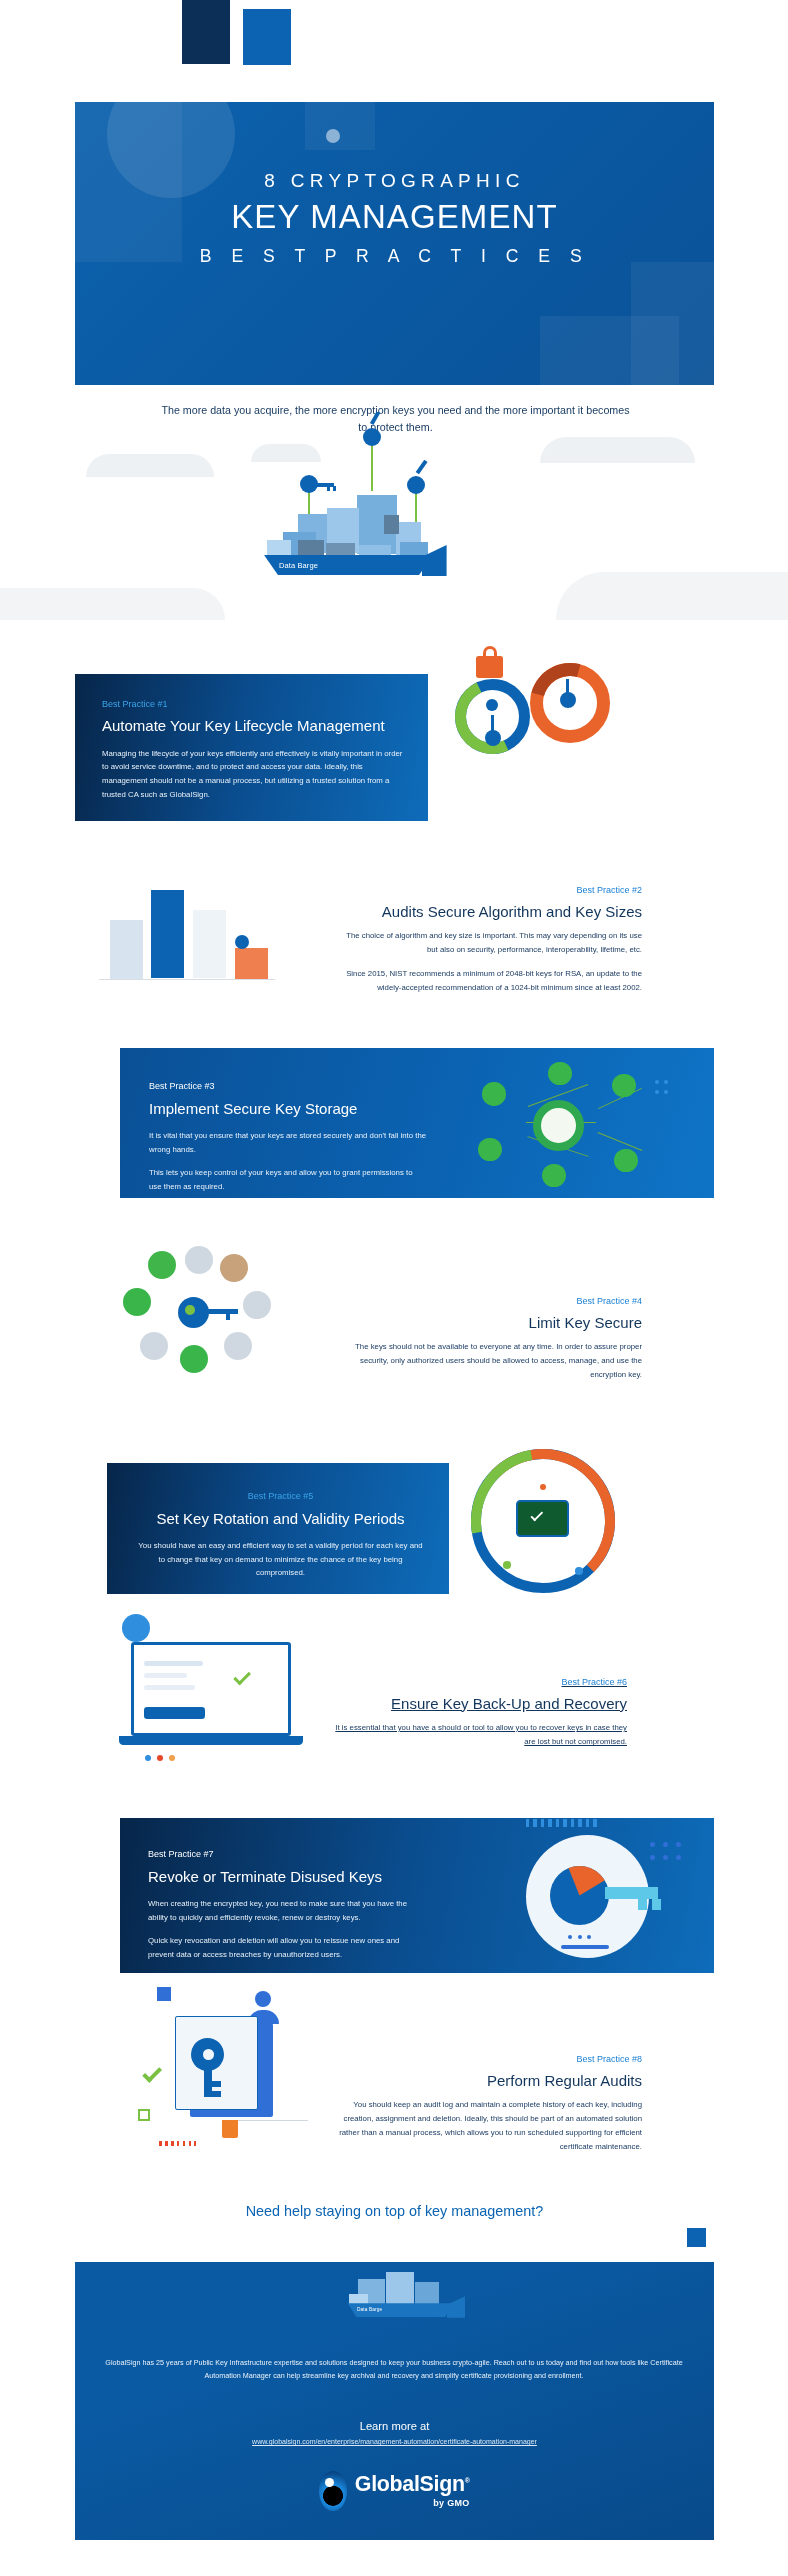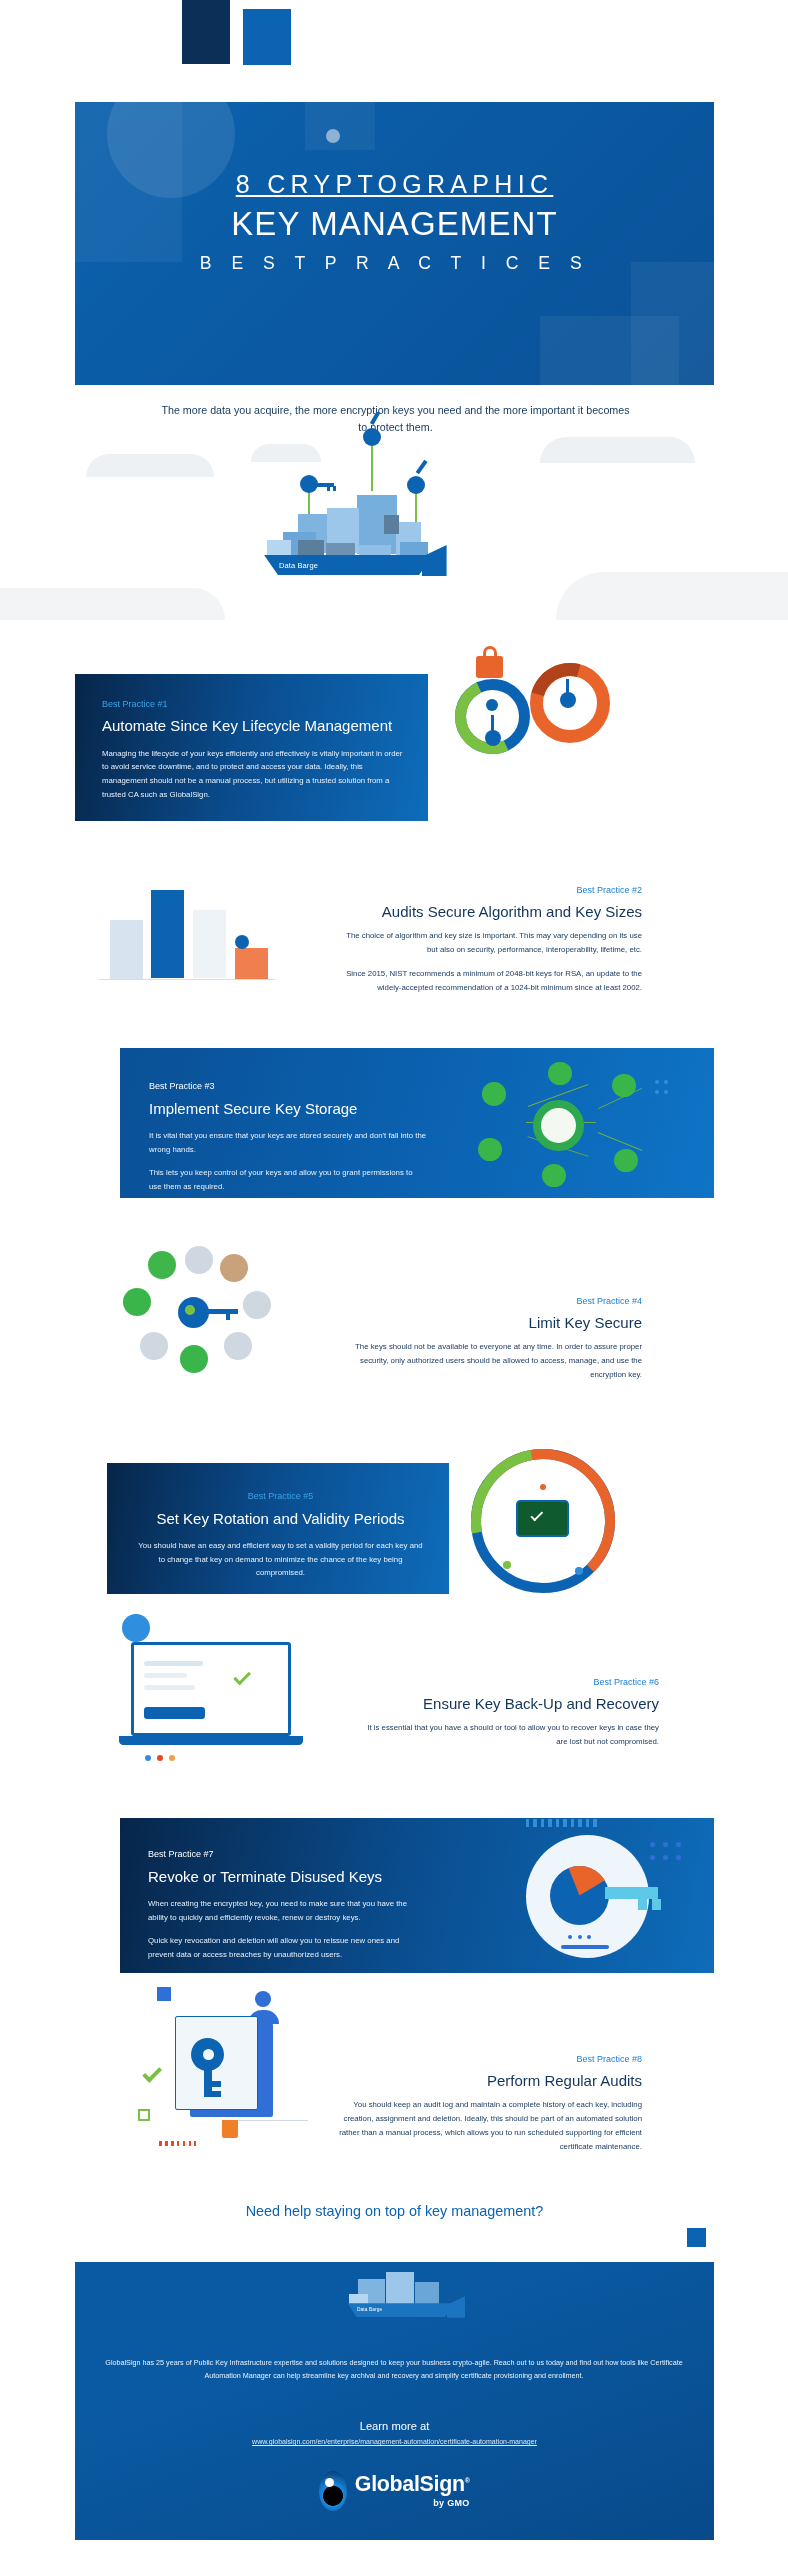--- a/index.html
+++ b/index.html
@@ -19,23 +19,22 @@
   
   .hero{
     position:absolute;left:75px;top:102px;width:639px;height:283px;
     background:linear-gradient(135deg,#0d62ae 0%,#0a5aa3 45%,#0a5298 100%);
     overflow:hidden;
   }
   .hero .h-blob{position:absolute;border-radius:50%/50%;opacity:.10;background:#ffffff}
   .hero .h-rect{position:absolute;background:rgba(255,255,255,.055)}
   .hero-inner{position:relative;z-index:3;text-align:center;padding-top:68px}
   .hero-l1{
-    color:#fff;font-size:25px;letter-spacing:5.3px;font-weight:400;
+    color:#fff;font-size:19px;letter-spacing:5.3px;font-weight:400;
     font-family:"Liberation Sans", sans-serif;
-    text-decoration:underline;
   }
   .hero-l2{
     color:#fff;font-size:33px;letter-spacing:1.1px;font-weight:400;margin-top:6.4px;
     font-family:"Liberation Sans", sans-serif;
   }
   .hero-l3{
     color:#fff;font-size:17.6px;letter-spacing:7.5px;font-weight:400;margin-top:9.6px;
   }
 
   
@@ -190,21 +189,21 @@
     <div class="box" style="left:384px;top:103px;width:15px;height:19px;background:#5b7e9c;"></div>
 
     <div class="hull" style="left:257px;top:143px;width:176px;height:20.3px;clip-path:polygon(4% 0,100% 0,92% 100%,12% 100%);"></div>
     <div class="hull" style="left:422px;top:133px;width:24.6px;height:31px;clip-path:polygon(0 38%,100% 0,100% 100%,0 100%);"></div>
     <div class="barge-label" style="left:279px;top:149px;">Data Barge</div>
   </div>
 
   <div class="panel dark" style="left:75px;top:674px;width:353px;height:147px;">
     <div style="position:absolute;left:27px;top:24.6px;width:302px;">
       <div class="bp-kicker">Best Practice #1</div>
-      <div class="bp-title">Automate Since Key Lifecycle Management</div>
+      <div class="bp-title">Automate Your Key Lifecycle Management</div>
       <div class="bp-body">
         <p>Managing the lifecycle of your keys efficiently and effectively is vitally important in order to avoid service downtime, and to protect and access your data. Ideally, this management should not be a manual process, but utilizing a trusted solution from a trusted CA such as GlobalSign.</p>
       </div>
     </div>
   </div>
 
   <div style="position:absolute;left:444px;top:636px;width:225px;height:193px;">
     <div class="chip" style="left:32px;top:20.3px;width:27px;height:21.4px;background:#e8642a;border-radius:2.7px;"></div>
     <div style="position:absolute;left:39px;top:9.6px;width:14px;height:14px;border:3.2px solid #e8642a;border-bottom:none;border-radius:7.5px 7.5px 0 0;"></div>
     <div class="ring" style="left:10.7px;top:43px;width:75px;height:75px;border:11.8px solid #0b63b2;"></div>
@@ -314,21 +313,21 @@
     <div class="chip" style="left:45px;top:51px;width:59px;height:5.3px;background:#d9e6f2;"></div>
     <div class="chip" style="left:45px;top:63px;width:43px;height:5.3px;background:#e7eef5;"></div>
     <div class="chip" style="left:45px;top:75px;width:51px;height:5.3px;background:#e7eef5;"></div>
     <div class="chip" style="left:45px;top:97px;width:61px;height:11.8px;background:#0b63b2;"></div>
     <div style="position:absolute;left:135px;top:62px;width:16px;height:8.6px;border-left:3.7px solid #7ac143;border-bottom:3.7px solid #7ac143;transform:rotate(-45deg);"></div>
     <div class="laptop-base" style="left:20.3px;top:126px;width:184px;height:8.6px;"></div>
     <div class="dot" style="left:58px;top:145px;width:6.4px;height:6.4px;background:#e8482a;"></div>
     <div class="dot" style="left:46px;top:145px;width:6.4px;height:6.4px;background:#2f8ede;"></div>
     <div class="dot" style="left:70px;top:145px;width:6.4px;height:6.4px;background:#f0a04b;"></div>
   </div>
-  <div class="bp-right" style="left:354px;top:1677px;width:305px;">
+  <div class="bp-right" style="left:322px;top:1677px;width:305px;text-decoration:underline;">
     <div class="k">Best Practice #6</div>
     <div class="t">Ensure Key Back-Up and Recovery</div>
     <div class="b">
       <p>It is essential that you have a should or tool to allow you to recover keys in case they are lost but not compromised.</p>
     </div>
   </div>
 
   <div class="panel dark" style="left:120px;top:1818px;width:594px;height:155px;">
     <div style="position:absolute;left:28px;top:31px;width:278px;">
       <div class="bp-kicker white">Best Practice #7</div>

